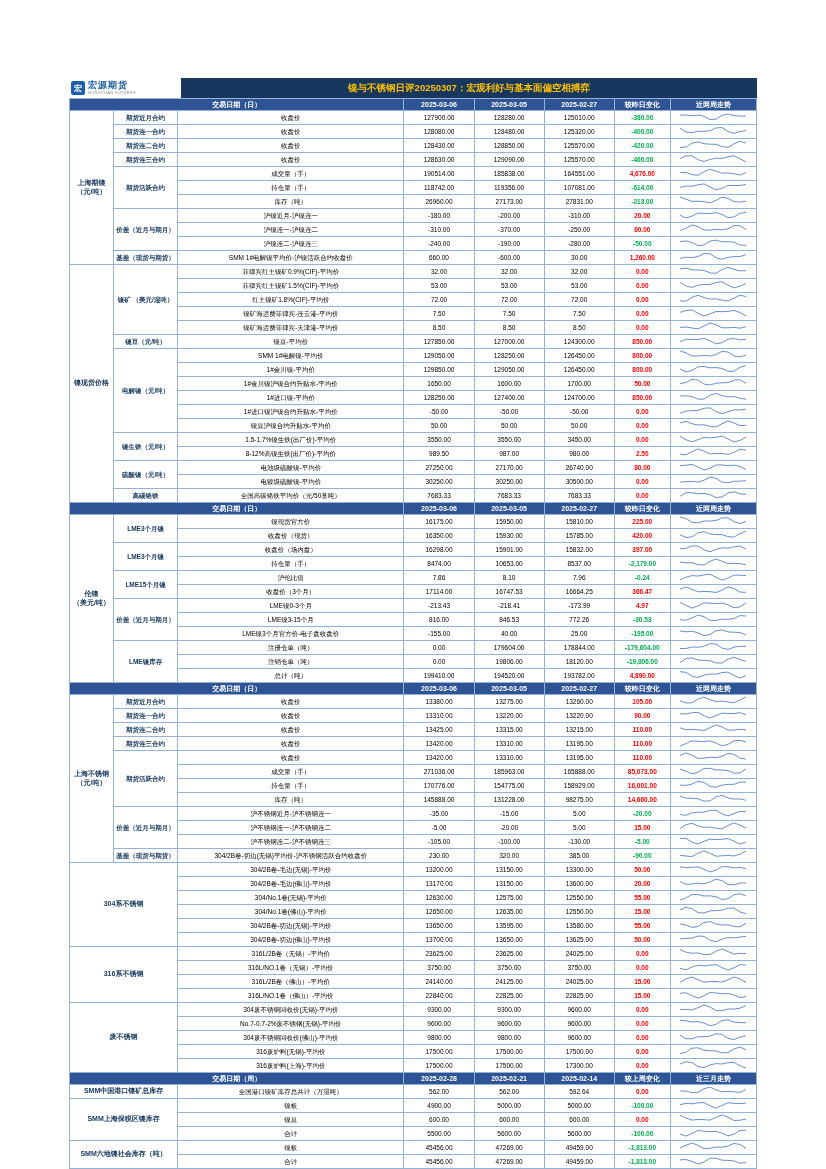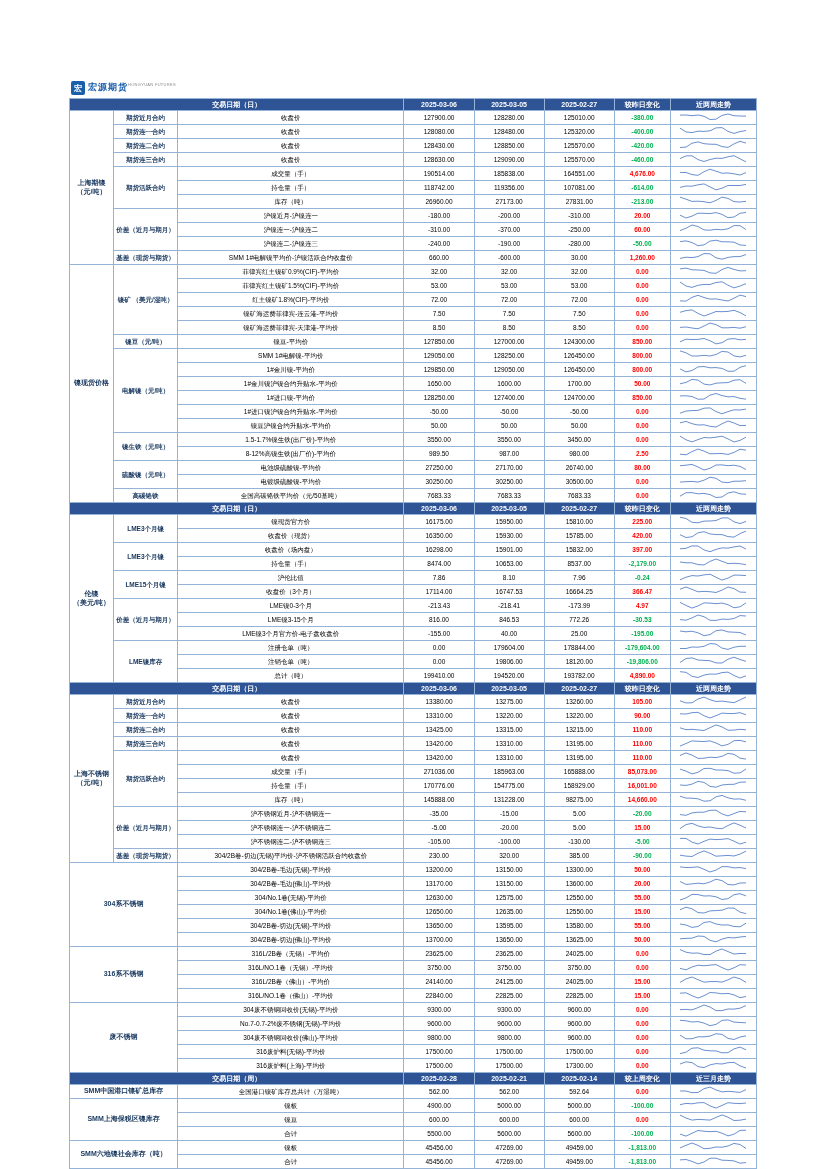--- a/index.html
+++ b/index.html
@@ -2,21 +2,21 @@
 <html style="--brand: #1B5FAA; --titlebg: #17375E; --titlefg: #FFC000; --hdrbg: #2F5496; --grid: #95B3D7; --sec: #17375E; --up: #FF0000; --down: #00B050; --spark: #4472C4;"><head>
 <meta charset="utf-8">
 <style>
   *{box-sizing:border-box;margin:0;padding:0}
   html,body{width:826px;background:#fff}
   body{height:1169px;position:relative;font-family:"Liberation Sans","DejaVu Sans",sans-serif;overflow:hidden}
   .page{position:absolute;left:69px;top:78px;width:688px}
   .topbar{display:flex;height:20px;align-items:stretch}
   .logo{width:112px;background:#fff;display:flex;align-items:center;gap:3px;padding-left:2px}
   .logo-mark{width:14px;height:14px;background:var(--brand);border-radius:2px;color:#fff;font-size:8px;display:flex;align-items:center;justify-content:center;font-weight:bold;flex:0 0 auto}
-  .logo-text{display:flex;flex-direction:row;line-height:1.1}
+  .logo-text{display:flex;flex-direction:column;line-height:1.1}
   .logo-cn{font-size:9px;font-weight:bold;color:var(--brand);letter-spacing:1px}
   .logo-en{font-size:4px;color:#8a8a8a;letter-spacing:.3px}
   .titlebar{flex:1;background:var(--titlebg);color:var(--titlefg);font-size:9.5px;font-weight:bold;display:flex;align-items:center;justify-content:center}
   table{border-collapse:collapse;width:100%;table-layout:fixed;margin-top:0}
   td{border:1px solid var(--grid);font-size:6.5px;line-height:8px;padding:0 1px;text-align:center;color:#000;overflow:hidden;white-space:nowrap;height:9.5px;vertical-align:middle}
   tr.hdr td{background:var(--hdrbg);color:#fff;font-weight:bold;font-size:7px;height:12px}
   td.sec{font-weight:bold;color:var(--sec);white-space:pre-line;font-size:7px;line-height:8.5px}
   td.grp{font-weight:bold;color:var(--sec);white-space:normal;line-height:7.5px}
   td.metric{white-space:normal;line-height:7.5px}
   td.chg{font-weight:bold}
@@ -29,20 +29,21 @@
 
 <div class="page">
   <div class="topbar">
     <div class="logo">
       <span class="logo-mark">宏</span>
       <span class="logo-text">
         <span class="logo-cn">宏源期货</span>
         <span class="logo-en">HONGYUAN FUTURES</span>
       </span>
     </div>
+    <div class="titlebar">镍与不锈钢日评20250307：宏观利好与基本面偏空相搏弈</div>
   </div>
 
   <table id="report-table">
     <colgroup>
       <col style="width:44px">
         <col style="width:64px">
         <col style="width:226px">
       <col style="width:70px">
         <col style="width:70px">
         <col style="width:70px">

